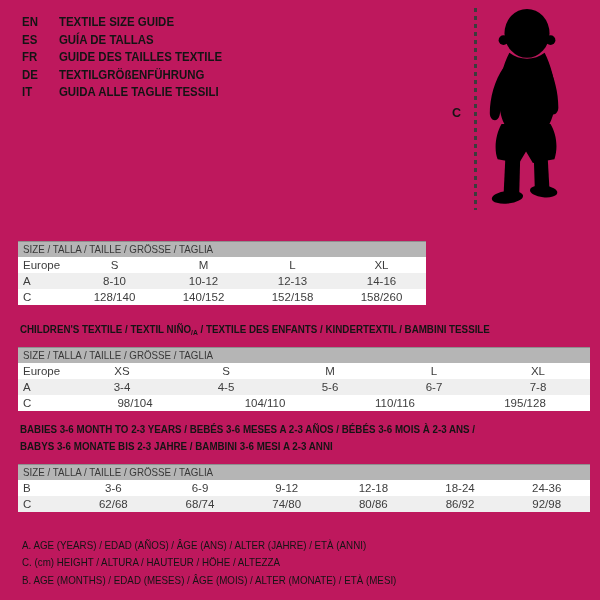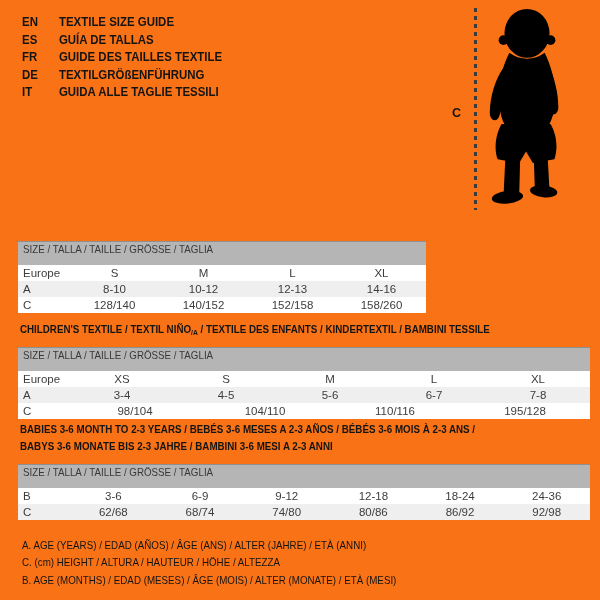--- a/index.html
+++ b/index.html
@@ -1,21 +1,21 @@
 <!DOCTYPE html>
 <html><head>
 <meta charset="utf-8">
 <style>
   * { margin: 0; padding: 0; box-sizing: border-box; }
   html, body { background: #ffffff; }
   .page {
     position: relative;
     width: 600px;
     height: 600px;
-    background: #f97316;
+    background: #be185d;
     font-family: "Liberation Sans", sans-serif;
     overflow: hidden;
   }
   .cond {
     display: inline-block;
     transform: scaleX(0.85);
     transform-origin: 0 50%;
     white-space: nowrap;
   }
   
@@ -43,21 +43,21 @@
     position: absolute; left: 20px;
     font-size: 11.5px; font-weight: bold; color: #141414;
     line-height: 17px; white-space: nowrap;
   }
   .subscript { font-size: 8px; vertical-align: -2px; }
   
   .size-table { position: absolute; left: 18px; font-size: 11.5px; color: #3d3d3d; }
   .t1 { width: 408px; }
   .t-wide { width: 572px; }
   .tbar {
-    height: 24px; line-height: 15px;
+    height: 16px; line-height: 15px;
     background: #b5b5b5; border-top: 1px solid #8f8f8f;
     padding-left: 5px; color: #383838;
   }
   .trow { display: flex; height: 16px; line-height: 16px; background: #ffffff; }
   .trow.alt { background: #efefef; }
   .tlabel { width: 52px; padding-left: 5px; }
   .tcell { flex: 1; text-align: center; }
   
   .legend { position: absolute; left: 22px; top: 537px; }
   .legend-line {

